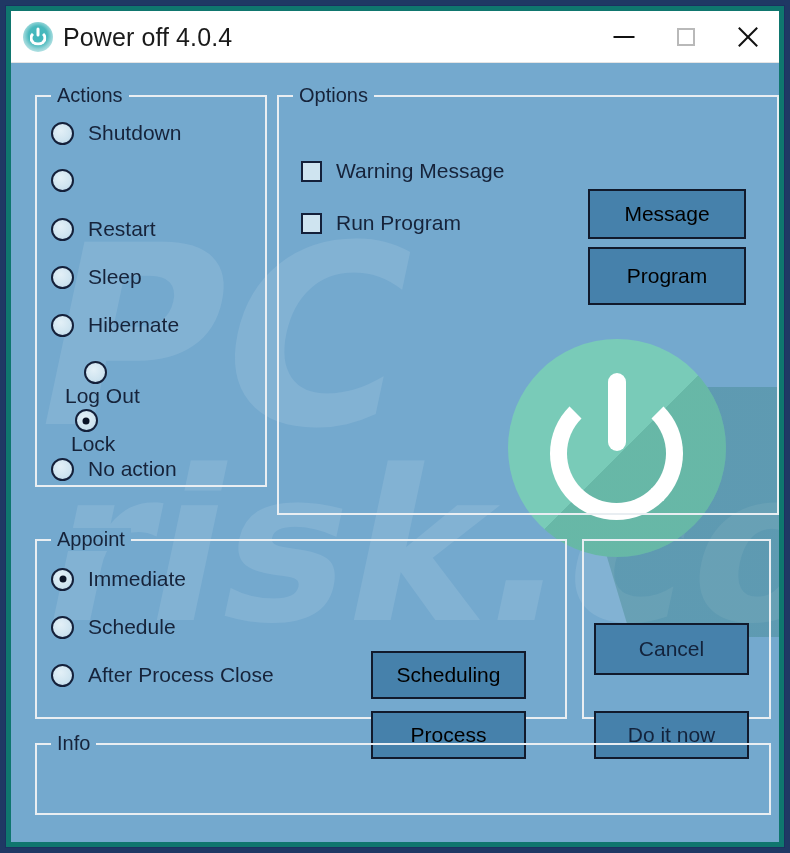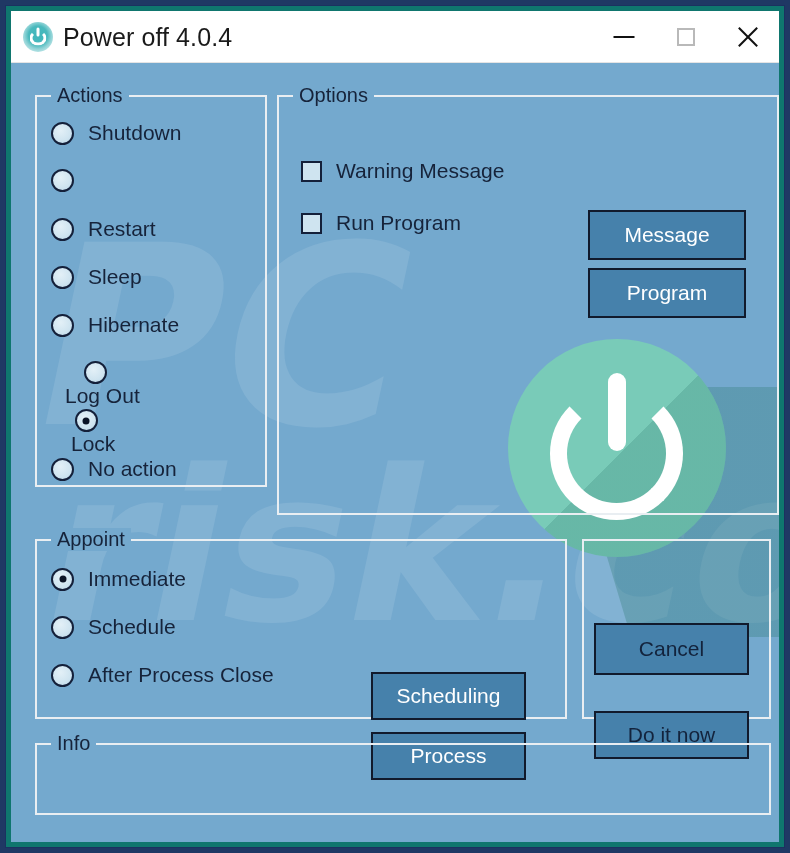--- a/index.html
+++ b/index.html
@@ -217,24 +217,24 @@
     position: absolute;
     background: #4681ab;
     border: 2px solid #111a2c;
     color: #13233c;
     font-size: 21px;
     font-family: "Liberation Sans", sans-serif;
     display: flex; align-items: center; justify-content: center;
     cursor: default;
     padding: 0;
   }
-  .pbtn.disabled { color: #ffffff; margin-top: 21px; }
+  .pbtn.disabled { color: #000000; }
 
   #btn-message   { left: 577px; top: 126px; width: 158px; height: 50px; }
-  #btn-program   { left: 577px; top: 184px; width: 158px; height: 50px; }
+  #btn-program   { left: 577px; top: 184px; width: 158px; height: 58px; }
   #btn-scheduling{ left: 360px; top: 588px; width: 155px; height: 48px; }
   #btn-process   { left: 360px; top: 648px; width: 155px; height: 48px; }
   #btn-cancel    { left: 583px; top: 560px; width: 155px; height: 52px; }
   #btn-doit      { left: 583px; top: 648px; width: 155px; height: 48px; }
 
   #info-text {
     position: absolute; left: 12px; top: 8px;
     font-size: 18px; color: #16233a;
   }
 </style>

